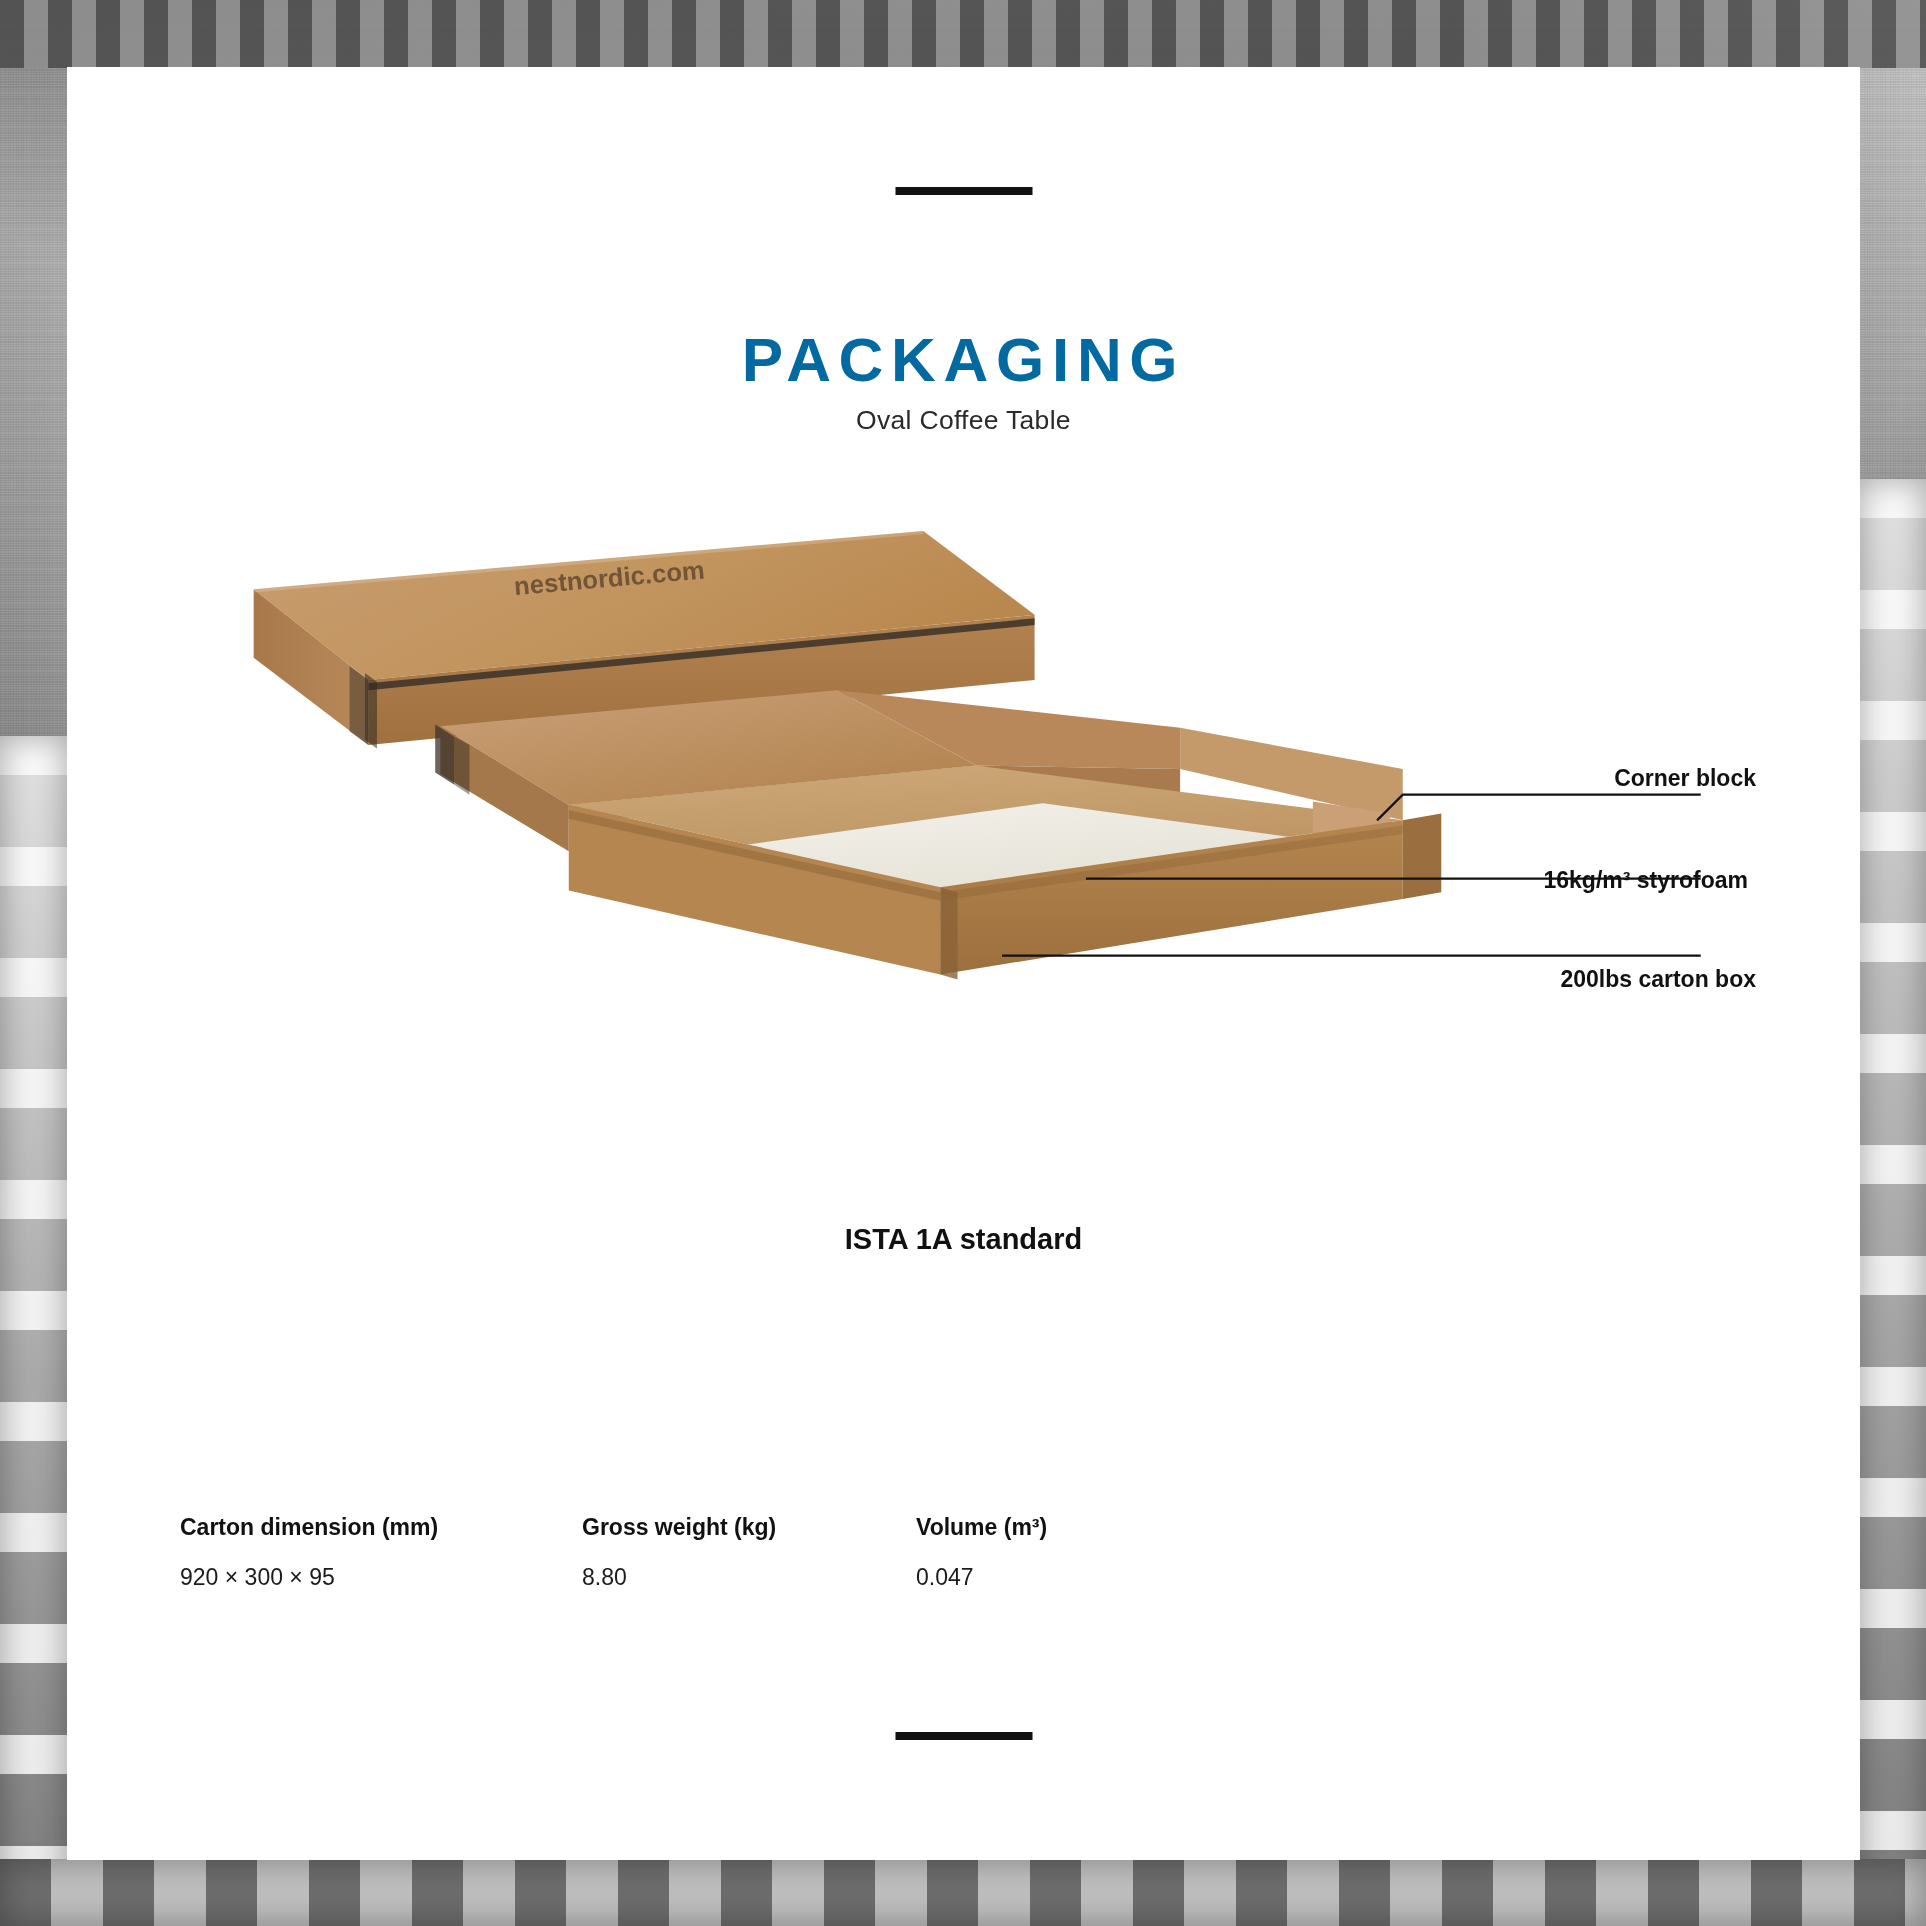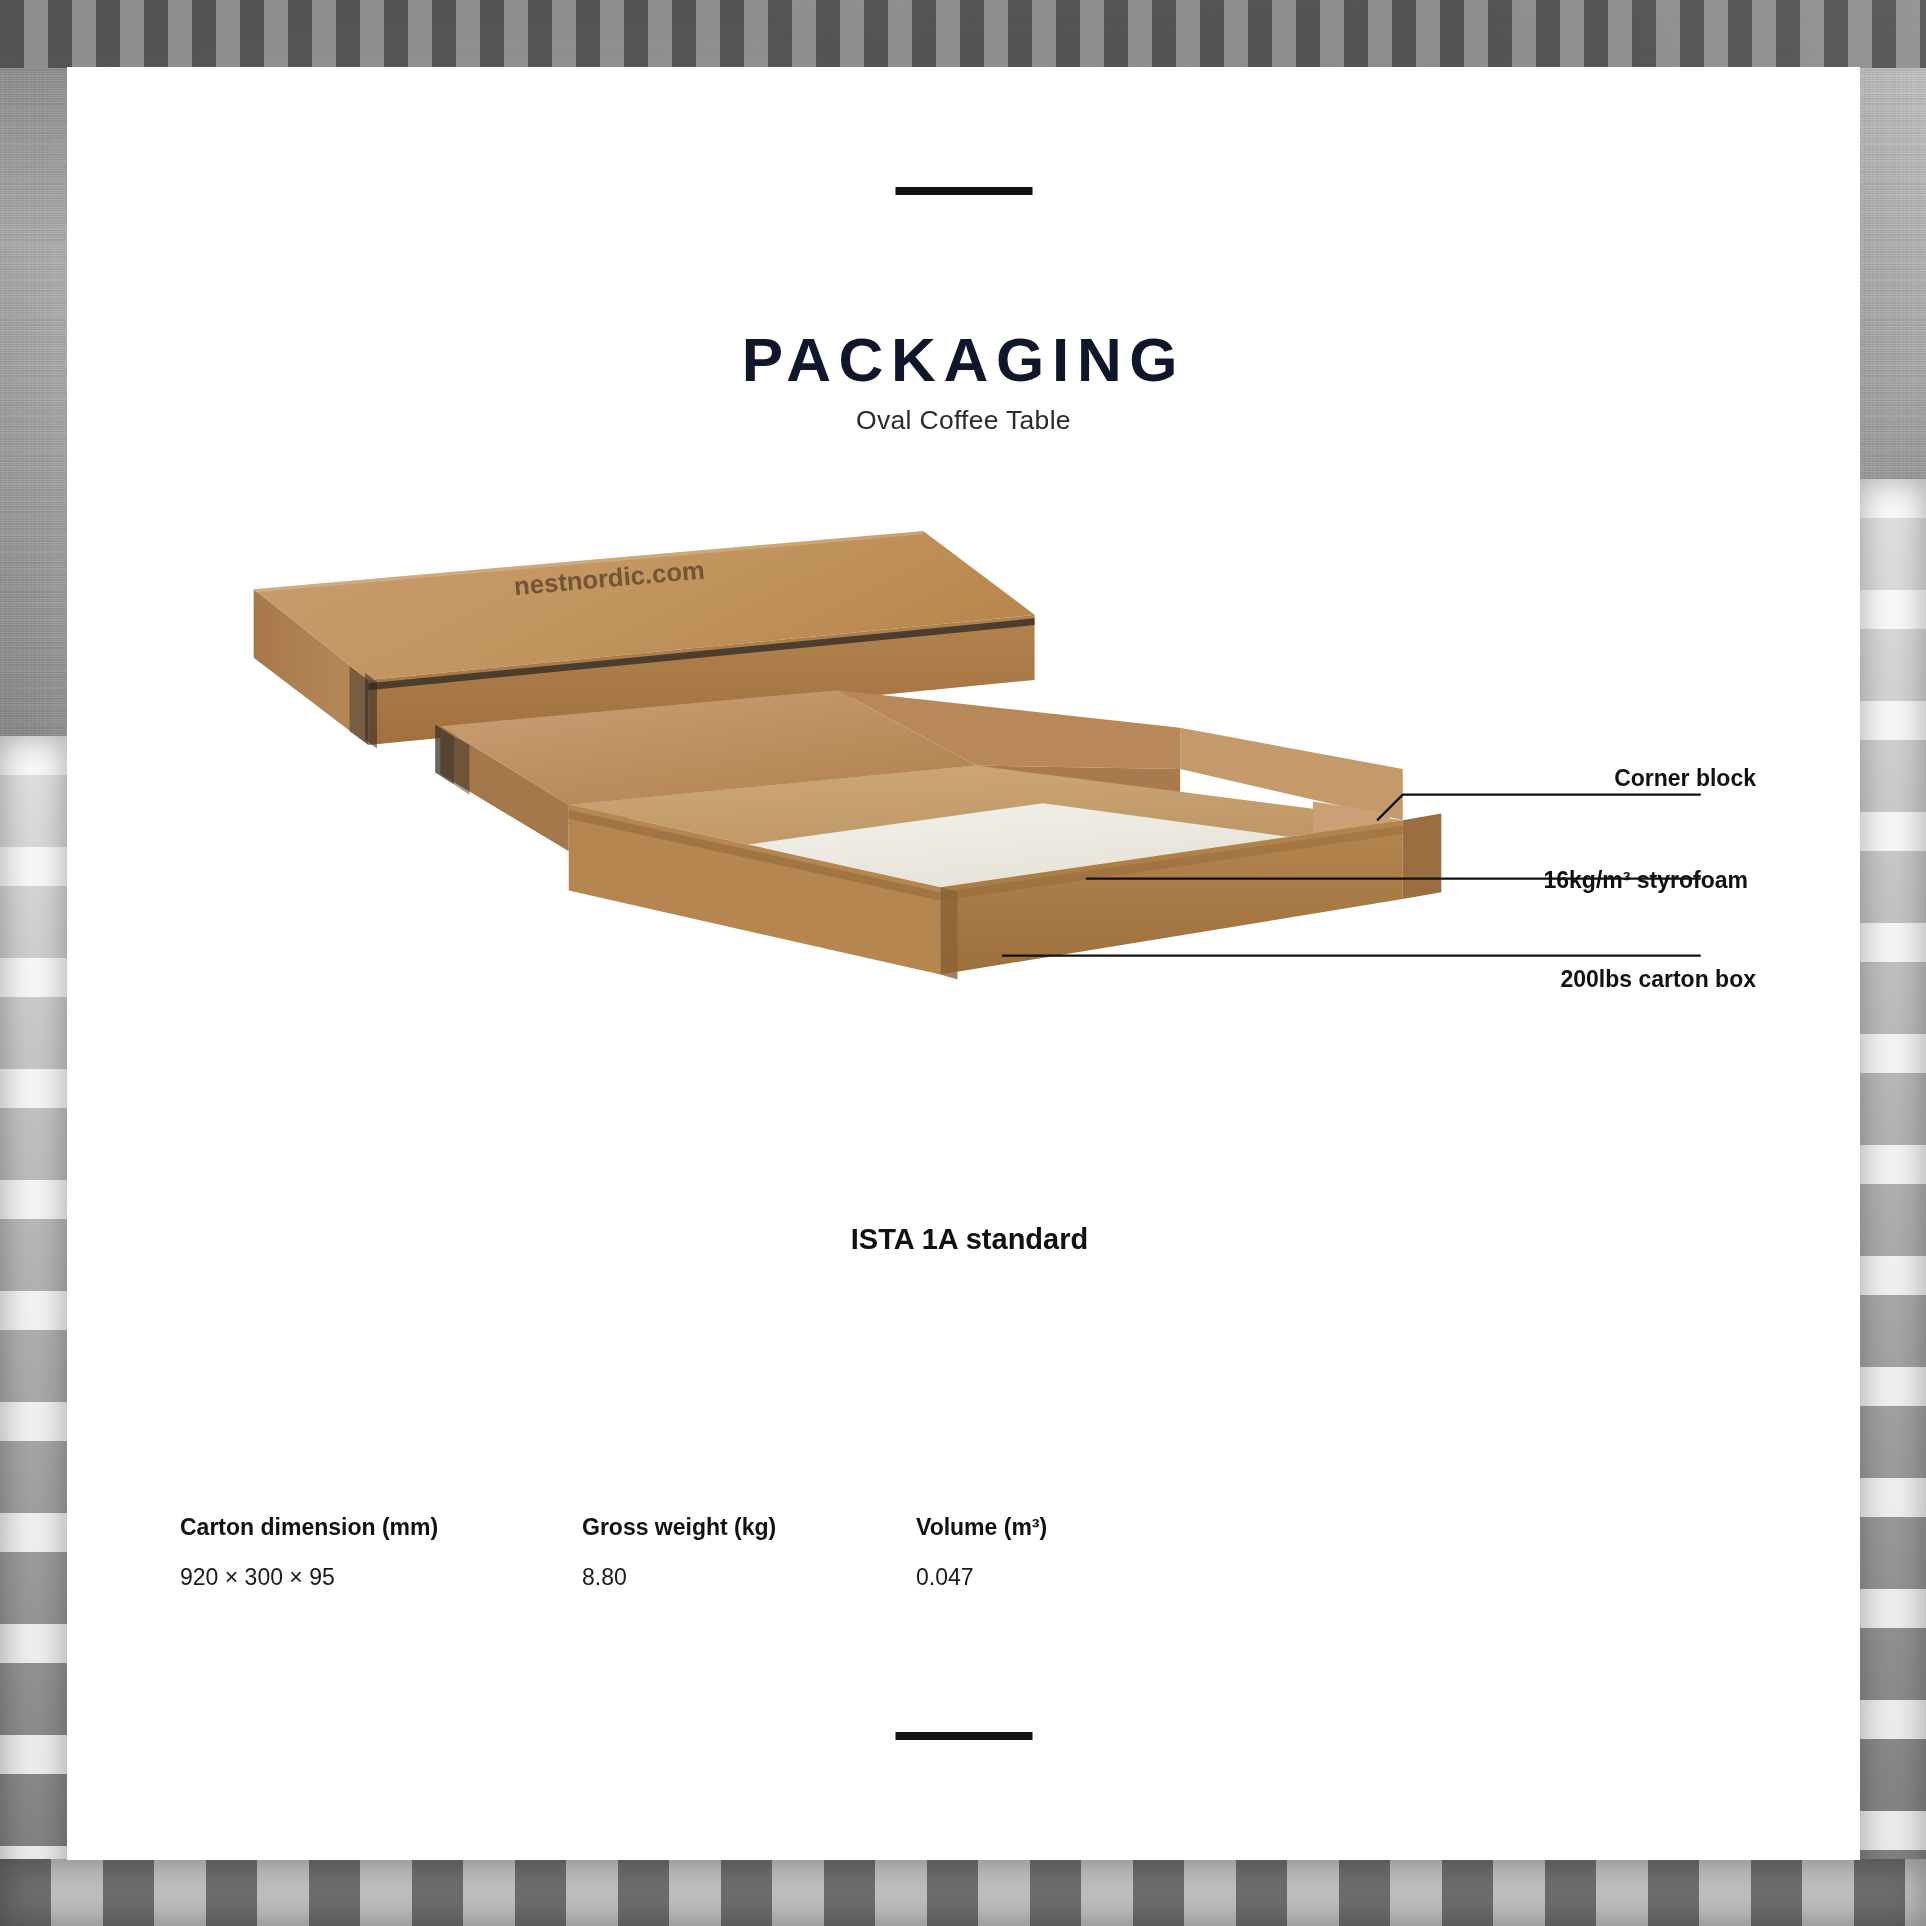--- a/index.html
+++ b/index.html
@@ -73,21 +73,21 @@
   }
   .title {
     position: absolute;
     top: 257px;
     left: 0;
     width: 100%;
     text-align: center;
     font-size: 62px;
     font-weight: 700;
     letter-spacing: 7.7px;
-    color: #0f172a;
+    color: #0369a1;
   }
   .subtitle {
     position: absolute;
     top: 338px;
     left: 0;
     width: 100%;
     text-align: center;
     font-size: 26.5px;
     color: #2a2a2a;
     letter-spacing: 0.3px;
@@ -113,21 +113,21 @@
     white-space: nowrap;
   }
   #callout-corner  { right: 104px; top: 698px; }
   #callout-styro   { right: 112px; top: 800px; text-align: right; }
   #callout-carton  { right: 104px; top: 899px; }
 
   
   .ista-head {
     position: absolute;
     top: 1156px;
-    left: 6px;
+    left: 0;
     width: 100%;
     text-align: center;
     font-size: 29px;
     font-weight: 700;
     color: #111;
   }
   .ista-body {
     position: absolute;
     top: 1209px;
     left: 50%;

